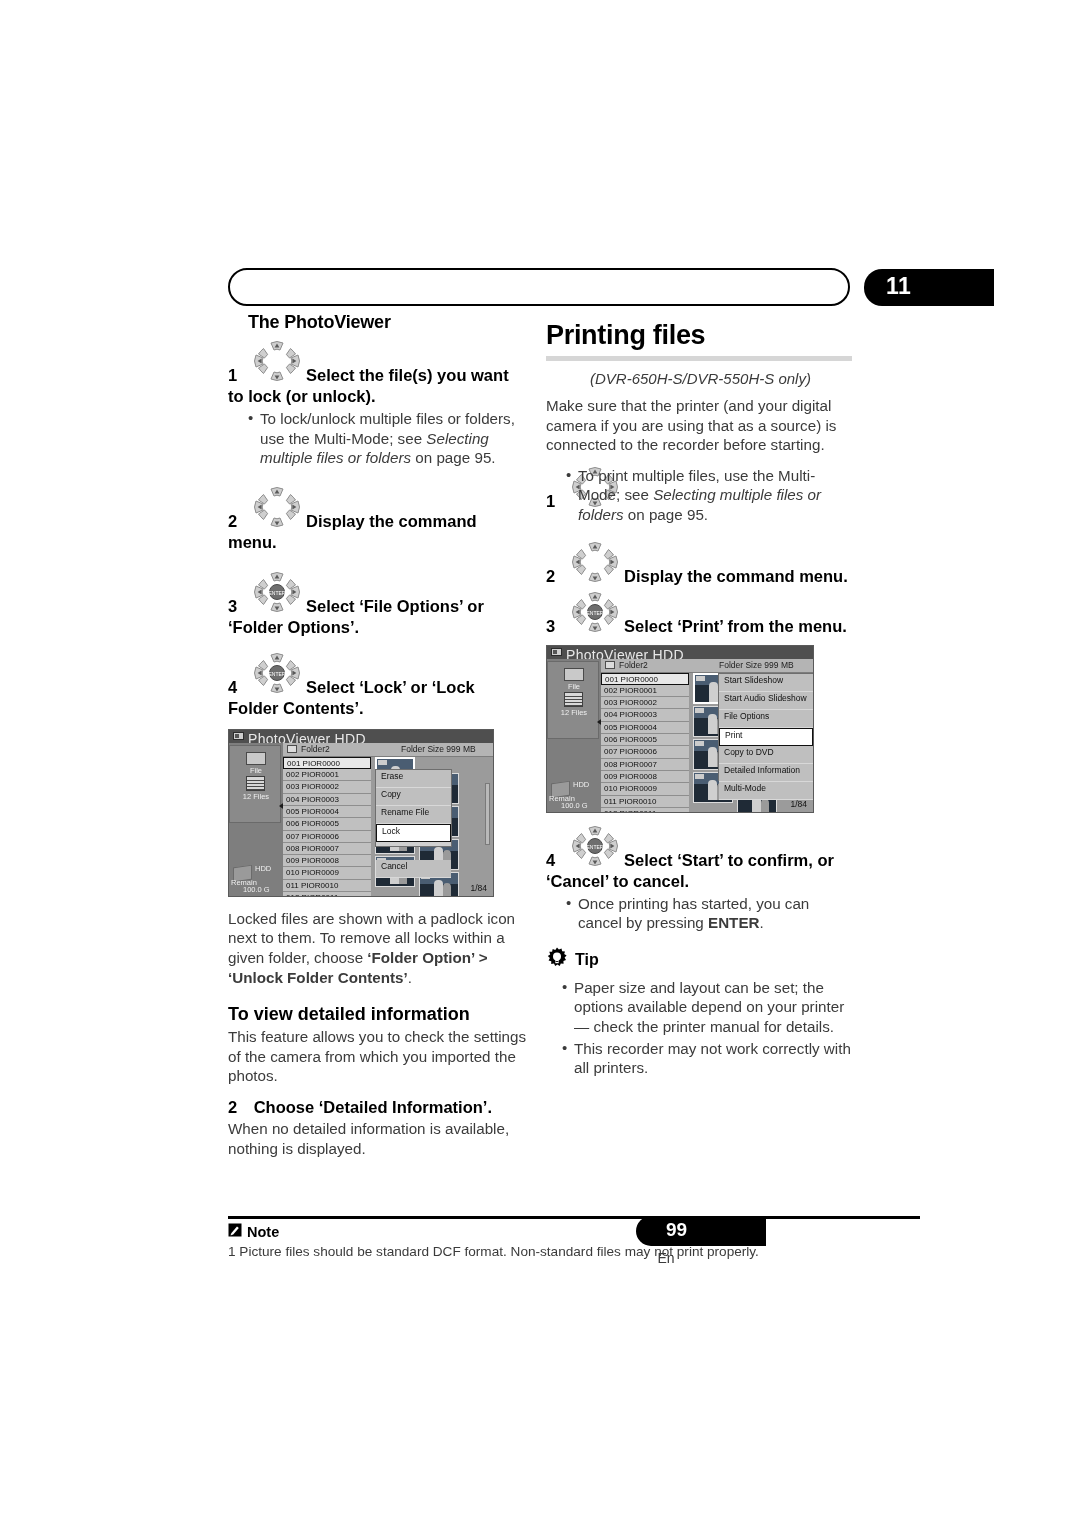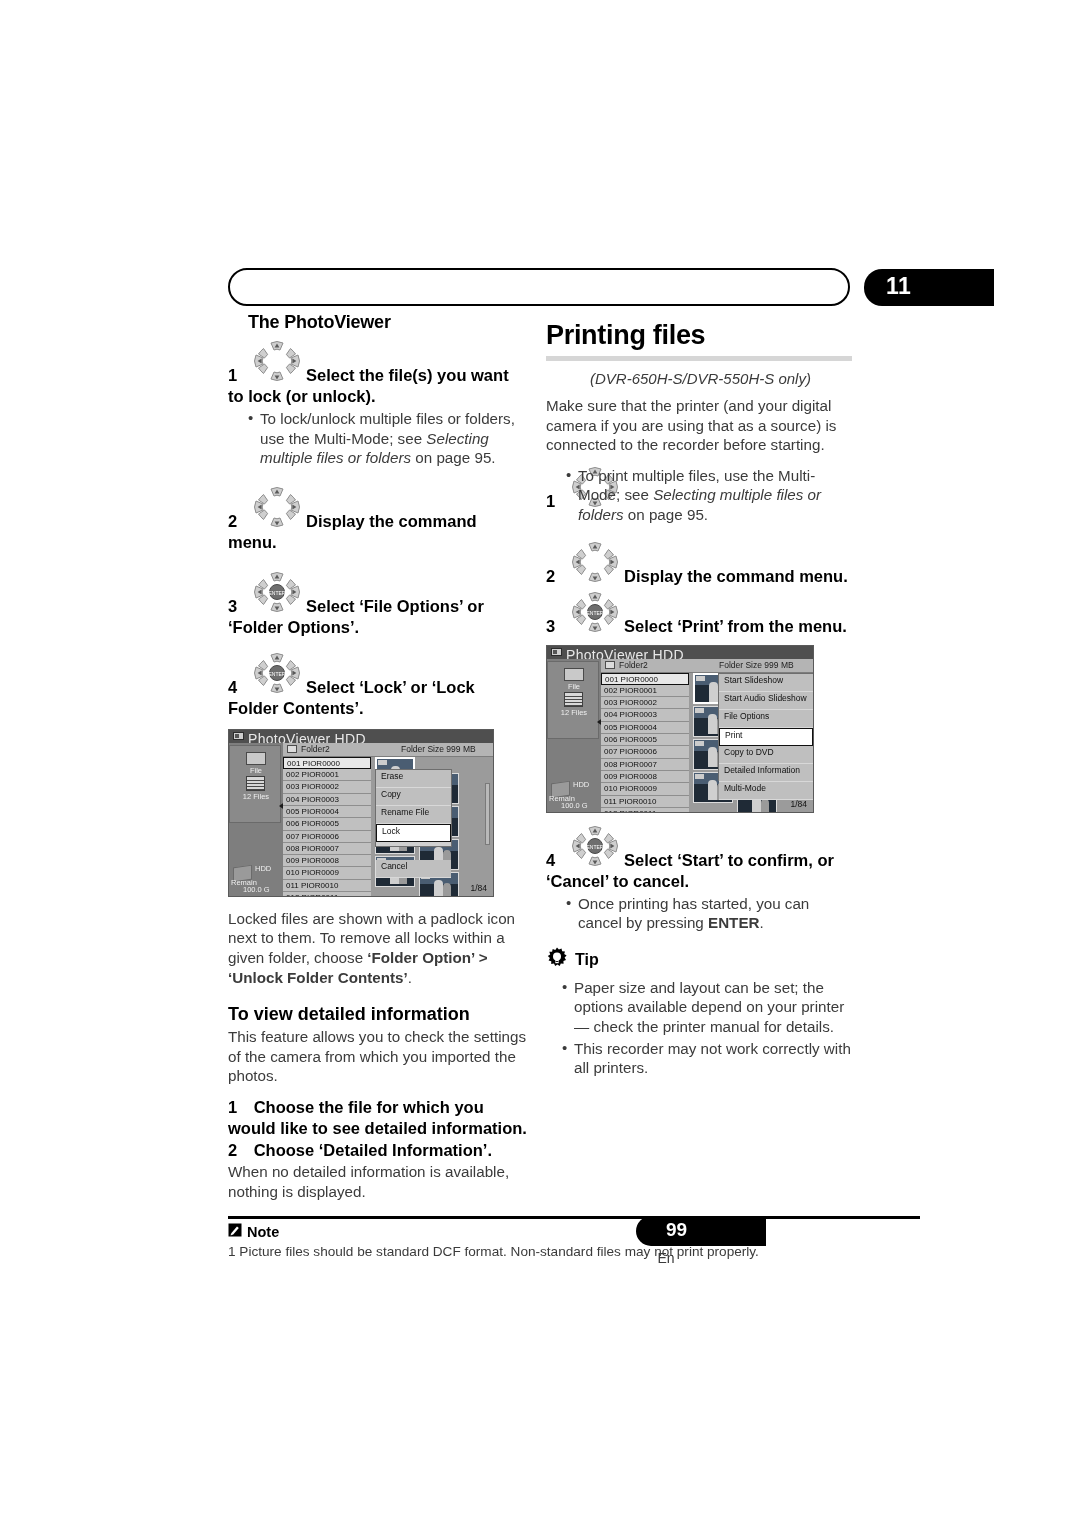--- a/index.html
+++ b/index.html
@@ -428,24 +428,20 @@
     </div>
 
     <p class="body-txt para" style="margin-top:12px;">
       <span>Locked files are shown with a padlock icon next to them. To remove all locks within a given folder, choose </span><b>‘Folder Option’ &gt; ‘Unlock Folder Contents’</b><span>.</span>
     </p>
 
     <h3 class="h3" style="margin-top:16px;">To view detailed information</h3>
     <p class="body-txt para">This feature allows you to check the settings of the camera from which you imported the photos.</p>
 
     <div style="position:relative;margin-bottom:1px;">
-      <span style="font-size:16.5px;font-weight:bold;color:#000;">1</span>
-      <span style="font-size:16.5px;font-weight:bold;color:#000;line-height:21px;margin-left:12px;">Choose the file for which you would like to see detailed information.</span>
-    </div>
-    <div style="position:relative;margin-bottom:1px;">
       <span style="font-size:16.5px;font-weight:bold;color:#000;">2</span>
       <span style="font-size:16.5px;font-weight:bold;color:#000;line-height:21px;margin-left:12px;">Choose ‘Detailed Information’.</span>
     </div>
     <p class="body-txt para">When no detailed information is available, nothing is displayed.</p>
   </div>
 
   <div class="col-right">
     <h2 class="h2">Printing files</h2>
     <div class="rule"></div>
     <div class="model-line">(DVR-650H-S/DVR-550H-S only)</div>

